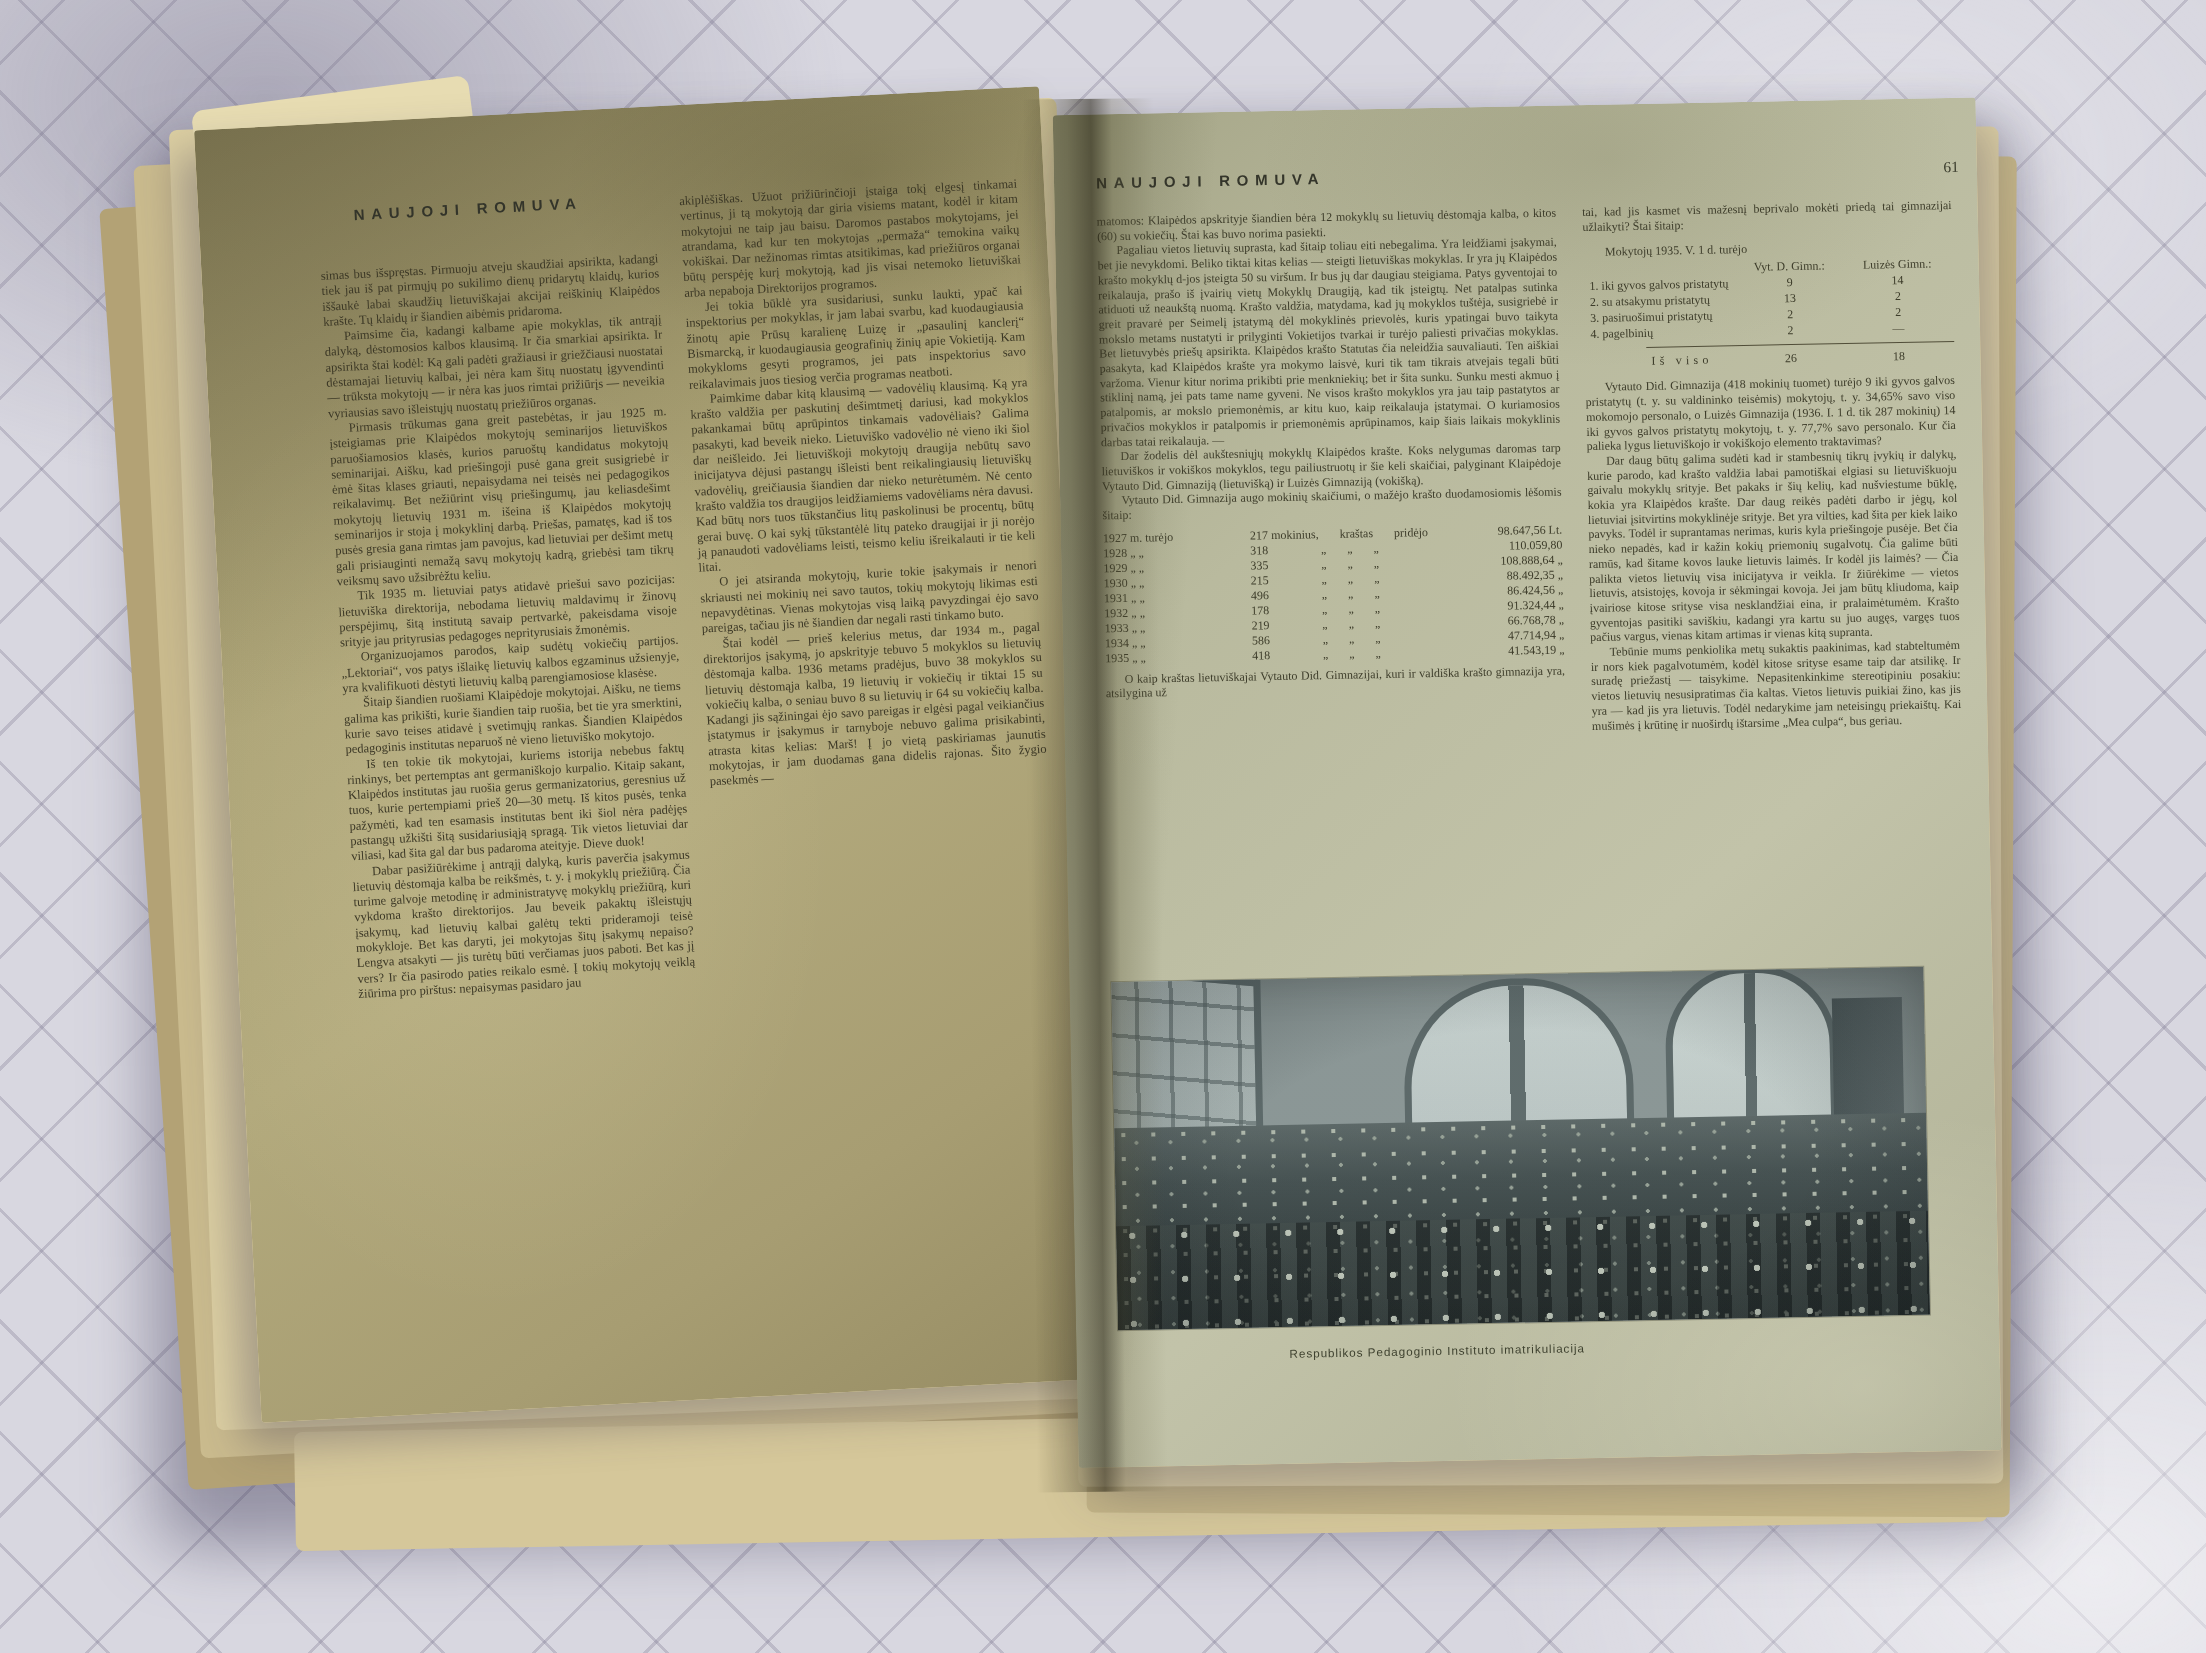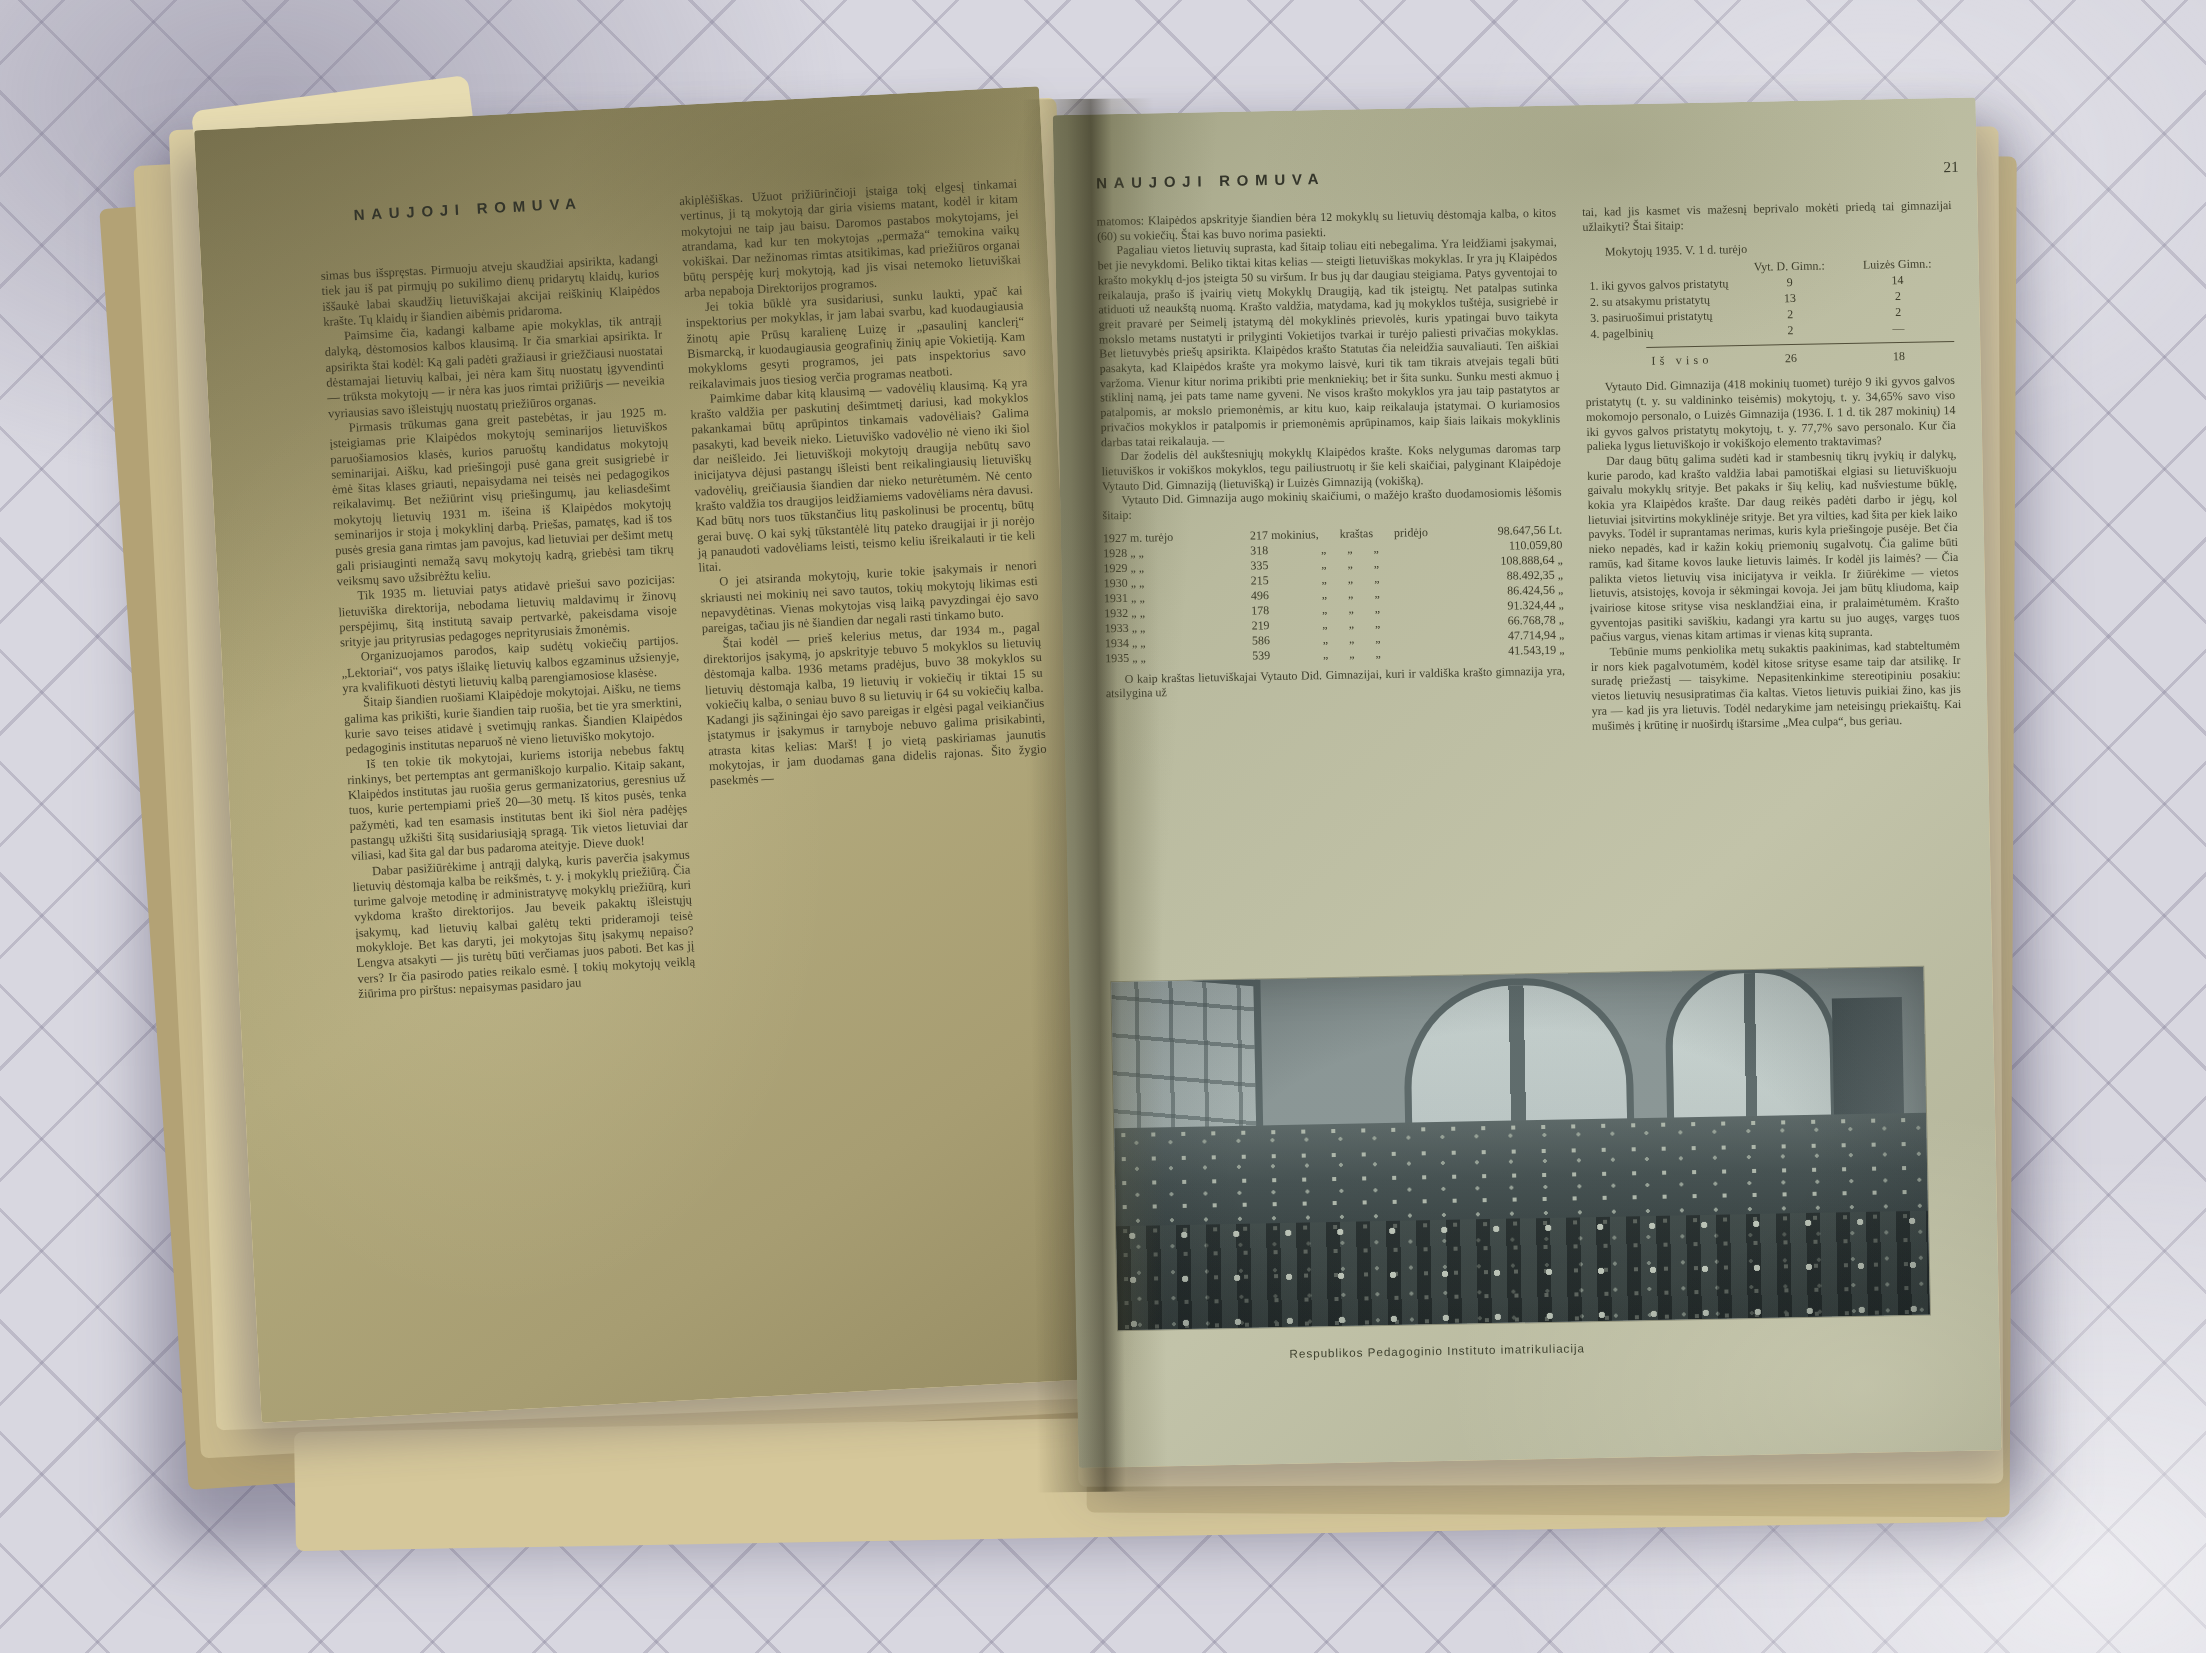--- a/index.html
+++ b/index.html
@@ -163,21 +163,21 @@
           <p>Paimkime dabar kitą klausimą — vadovėlių klausimą. Ką yra krašto valdžia per paskutinį dešimtmetį dariusi, kad mokyklos pakankamai būtų aprūpintos tinkamais vadovėliais? Galima pasakyti, kad beveik nieko. Lietuviško vadovėlio nė vieno iki šiol dar neišleido. Jei lietuviškoji mokytojų draugija nebūtų savo inicijatyva dėjusi pastangų išleisti bent reikalingiausių lietuviškų vadovėlių, greičiausia šiandien dar nieko neturėtumėm. Nė cento krašto valdžia tos draugijos leidžiamiems vadovėliams nėra davusi. Kad būtų nors tuos tūkstančius litų paskolinusi be procentų, būtų gerai buvę. O kai sykį tūkstantėlė litų pateko draugijai ir ji norėjo ją panaudoti vadovėliams leisti, teismo keliu išreikalauti ir tie keli litai.</p>
           <p>O jei atsiranda mokytojų, kurie tokie įsakymais ir nenori skriausti nei mokinių nei savo tautos, tokių mokytojų likimas esti nepavydėtinas. Vienas mokytojas visą laiką pavyzdingai ėjo savo pareigas, tačiau jis nė šiandien dar negali rasti tinkamo buto.</p>
           <p>Štai kodėl — prieš kelerius metus, dar 1934 m., pagal direktorijos įsakymą, jo apskrityje tebuvo 5 mokyklos su lietuvių dėstomąja kalba. 1936 metams pradėjus, buvo 38 mokyklos su lietuvių dėstomąja kalba, 19 lietuvių ir vokiečių ir tiktai 15 su vokiečių kalba, o seniau buvo 8 su lietuvių ir 64 su vokiečių kalba. Kadangi jis sąžiningai ėjo savo pareigas ir elgėsi pagal veikiančius įstatymus ir įsakymus ir tarnyboje nebuvo galima prisikabinti, atrasta kitas kelias: Marš! Į jo vietą paskiriamas jaunutis mokytojas, ir jam duodamas gana didelis rajonas. Šito žygio pasekmės —</p>
         </div>
     </div>
   </div>
 
   <div class="page page-right">
     <div class="rp-headrow">
       <span class="rp-head">NAUJOJI ROMUVA</span>
-      <span class="rp-pageno">21</span>
+      <span class="rp-pageno">61</span>
     </div>
     <div class="rp-cols">
       <div class="rp1">
         <div class="plist cont">
             <p>matomos: Klaipėdos apskrityje šiandien bėra 12 mokyklų su lietuvių dėstomąja kalba, o kitos (60) su vokiečių. Štai kas buvo norima pasiekti.</p>
             <p>Pagaliau vietos lietuvių suprasta, kad šitaip toliau eiti nebegalima. Yra leidžiami įsakymai, bet jie nevykdomi. Beliko tiktai kitas kelias — steigti lietuviškas mokyklas. Ir yra jų Klaipėdos krašto mokyklų d-jos įsteigta 50 su viršum. Ir bus jų dar daugiau steigiama. Patys gyventojai to reikalauja, prašo iš įvairių vietų Mokyklų Draugiją, kad tik įsteigtų. Net patalpas sutinka atiduoti už neaukštą nuomą. Krašto valdžia, matydama, kad jų mokyklos tuštėja, susigriebė ir greit pravarė per Seimelį įstatymą dėl mokyklinės prievolės, kuris ypatingai buvo taikyta mokslo metams nustatyti ir prilyginti Vokietijos tvarkai ir turėjo paliesti privačias mokyklas. Bet lietuvybės priešų apsirikta. Klaipėdos krašto Statutas čia neleidžia sauvaliauti. Ten aiškiai pasakyta, kad Klaipėdos krašte yra mokymo laisvė, kuri tik tam tikrais atvejais tegali būti varžoma. Vienur kitur norima prikibti prie menkniekių; bet ir šita sunku. Sunku mesti akmuo į stiklinį namą, jei pats tame name gyveni. Ne visos krašto mokyklos yra jau taip pastatytos ar patalpomis, ar mokslo priemonėmis, ar kitu kuo, kaip reikalauja įstatymai. O kuriamosios privačios mokyklos ir patalpomis ir priemonėmis aprūpinamos, kaip šiais laikais mokyklinis darbas tatai reikalauja. —</p>
             <p>Dar žodelis dėl aukštesniųjų mokyklų Klaipėdos krašte. Koks nelygumas daromas tarp lietuviškos ir vokiškos mokyklos, tegu pailiustruotų ir šie keli skaičiai, palyginant Klaipėdoje Vytauto Did. Gimnaziją (lietuvišką) ir Luizės Gimnaziją (vokišką).</p>
             <p>Vytauto Did. Gimnazija augo mokinių skaičiumi, o mažėjo krašto duodamosiomis lėšomis šitaip:</p>
           </div>
         <div class="st">
@@ -224,21 +224,21 @@
               <span class="td">66.768,78 „</span>
             </div>
             <div class="tr">
               <span class="td">1934 „ „</span>
               <span class="td">586</span>
               <span class="td">„ „ „</span>
               <span class="td">47.714,94 „</span>
             </div>
             <div class="tr">
               <span class="td">1935 „ „</span>
-              <span class="td">539</span>
+              <span class="td">418</span>
               <span class="td">„ „ „</span>
               <span class="td">41.543,19 „</span>
             </div>
           </div>
         <div class="plist">
             <p>O kaip kraštas lietuviškajai Vytauto Did. Gimnazijai, kuri ir valdiška krašto gimnazija yra, atsilygina už</p>
           </div>
       </div>
       <div class="rp2">
         <div class="plist cont">

